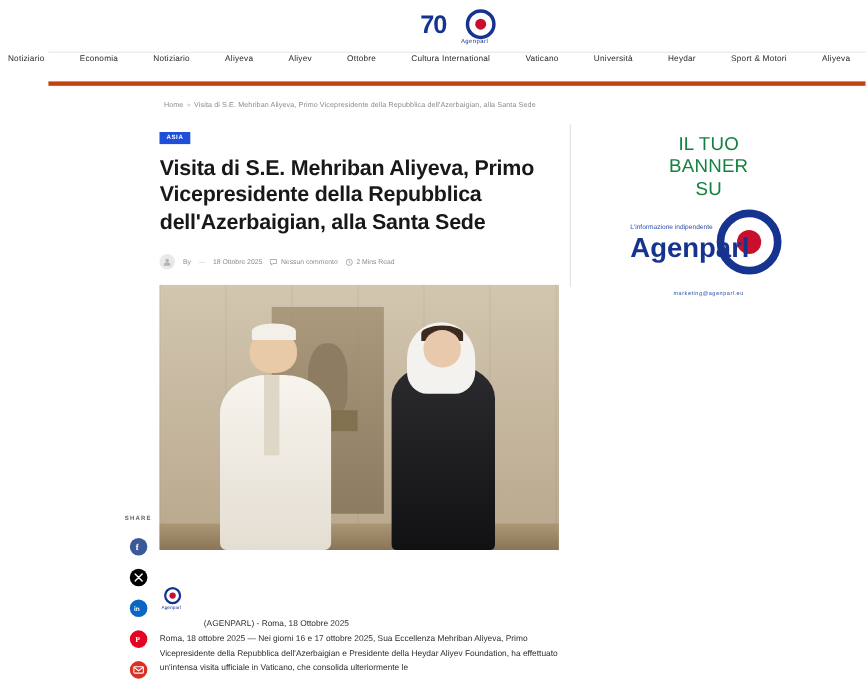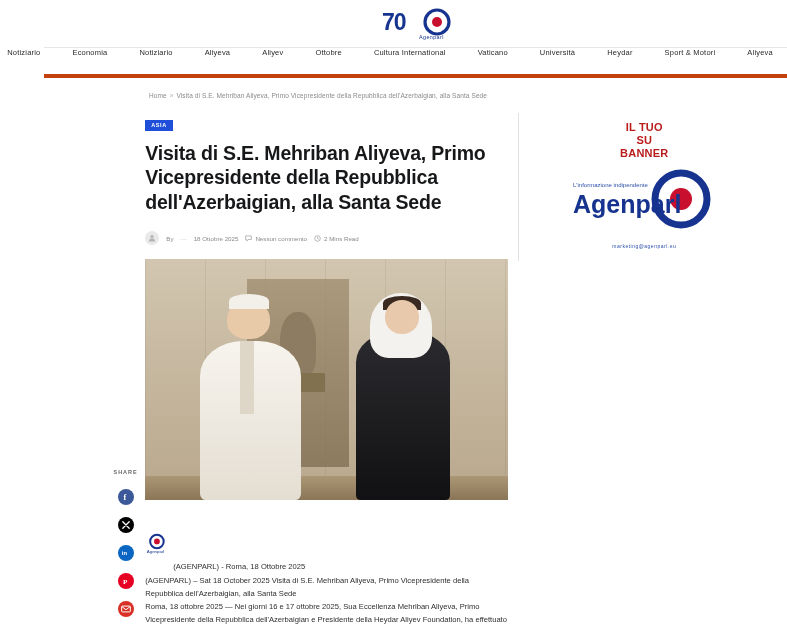--- a/index.html
+++ b/index.html
@@ -191,21 +191,21 @@
     background: linear-gradient(180deg,#ab9775,#8a7657);
   }
 
   .article-body { font-size: 7.6px; line-height: 1.75; color: #2e2e2e; }
   .body-logo {
     width: 34px; height: 24px;
     margin-bottom: 4px;
     display:flex; align-items:center;
   }
   .para { margin: 0 0 0 0; }
-  .lead { margin-left: 28px; }
+  .lead { margin-left: 40px; }
 
   
   .col-side {
     width: 300px;
     padding-top: 4px;
     padding-left: 10px;
     display: flex;
     justify-content: flex-start;
   }
   .side-divider {
@@ -213,23 +213,23 @@
     background: #e2e2e2;
     height: 148px;
     margin-right: 34px;
   }
   .banner {
     width: 182px;
     text-align: center;
     padding-top: 8px;
   }
   .banner-line {
-    font-size: 11px;
-    font-weight: bold;
-    color: #b91c1c;
+    font-size: 17px;
+    font-weight: normal;
+    color: #15803d;
     line-height: 1.2;
     letter-spacing: 0.2px;
   }
   .banner-logo { margin-top: 8px; display:flex; justify-content:center; }
   .banner-sub {
     font-size: 5px;
     color: #2b4fa8;
     letter-spacing: 0.5px;
     margin-top: 8px;
   }
@@ -351,31 +351,30 @@
 
       <div class="article-body">
         <div class="body-logo">
           <svg width="34" height="22" viewBox="0 0 40 26" aria-hidden="true">
             <circle cx="14" cy="10" r="8" fill="none" stroke="#16338f" stroke-width="2.4"></circle>
             <circle cx="14" cy="10" r="3.4" fill="#c8102e"></circle>
             <text x="2" y="24" font-family="Liberation Sans, sans-serif" font-size="5.2" fill="#16338f">Agenparl</text>
           </svg>
         </div>
         <p class="para lead">(AGENPARL) - Roma, 18 Ottobre 2025</p>
-        <p class="para">(AGENPARL) – Sat 18 October 2025 Visita di S.E. Mehriban Aliyeva, Primo Vicepresidente della Repubblica dell'Azerbaigian, alla Santa Sede</p>
         <p class="para">Roma, 18 ottobre 2025 — Nei giorni 16 e 17 ottobre 2025, Sua Eccellenza Mehriban Aliyeva, Primo Vicepresidente della Repubblica dell'Azerbaigian e Presidente della Heydar Aliyev Foundation, ha effettuato un'intensa visita ufficiale in Vaticano, che consolida ulteriormente le</p>
       </div>
     </div>
 
     <div class="col-side">
       <div class="side-divider"></div>
       <div class="banner">
         <div class="banner-line">IL TUO</div>
+        <div class="banner-line">BANNER</div>
         <div class="banner-line">SU</div>
-        <div class="banner-line">BANNER</div>
         <div class="banner-logo">
           <svg width="150" height="66" viewBox="0 0 150 66" aria-hidden="true">
             <circle cx="112" cy="30" r="26" fill="none" stroke="#16338f" stroke-width="7"></circle>
             <circle cx="112" cy="30" r="11" fill="#c8102e"></circle>
             <text x="4" y="18" font-family="Liberation Sans, sans-serif" font-size="6" fill="#2b4fa8">L'informazione indipendente</text>
             <text x="4" y="44" font-family="Liberation Sans, sans-serif" font-size="25" font-weight="bold" fill="#16338f">Agenparl</text>
           </svg>
         </div>
         <div class="banner-sub">marketing@agenparl.eu</div>
       </div>

